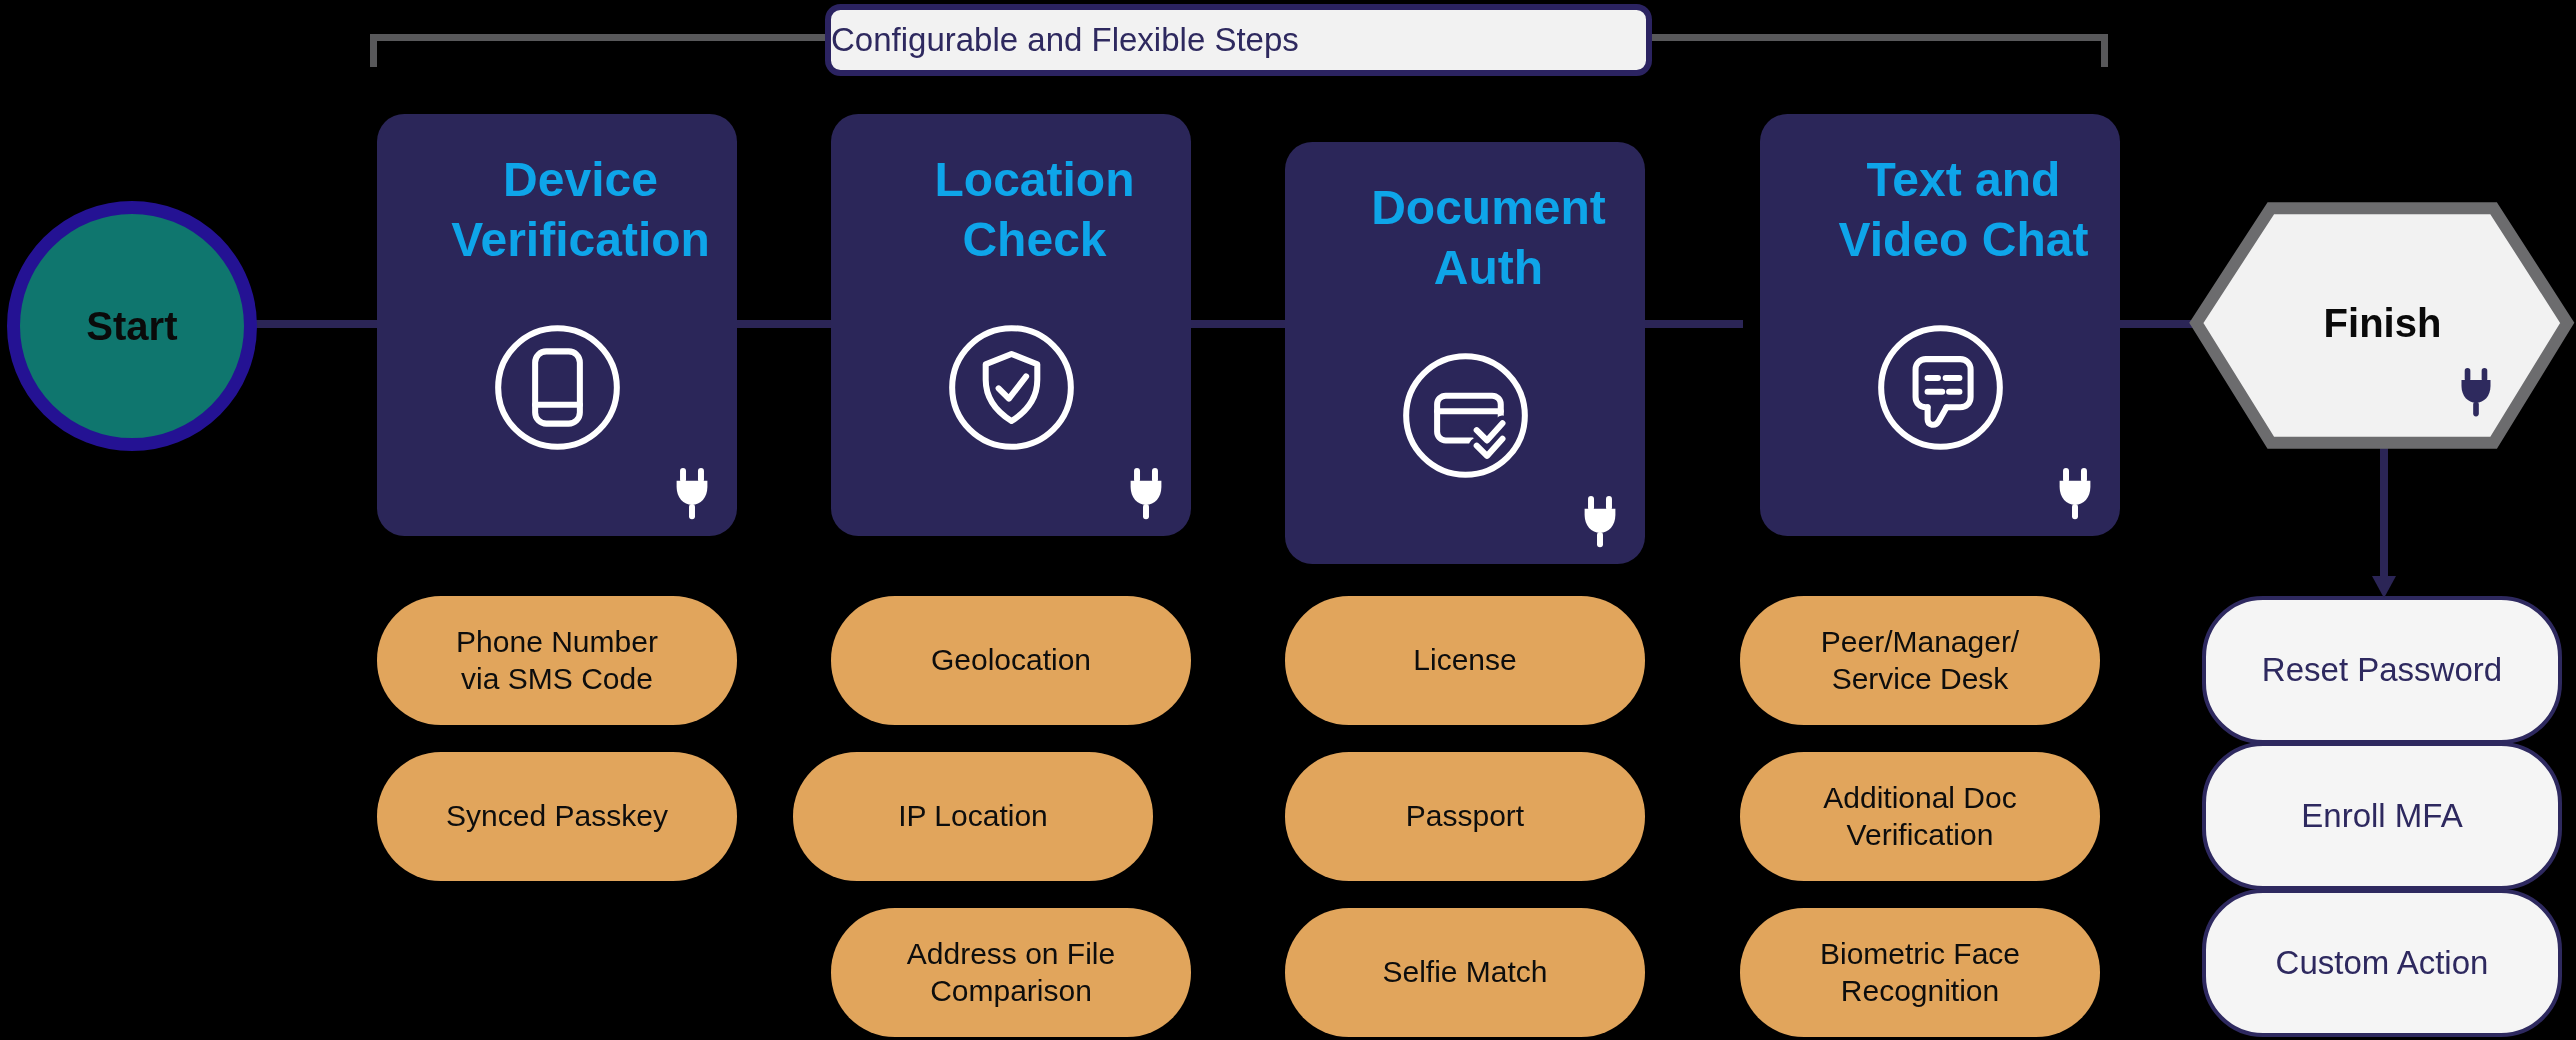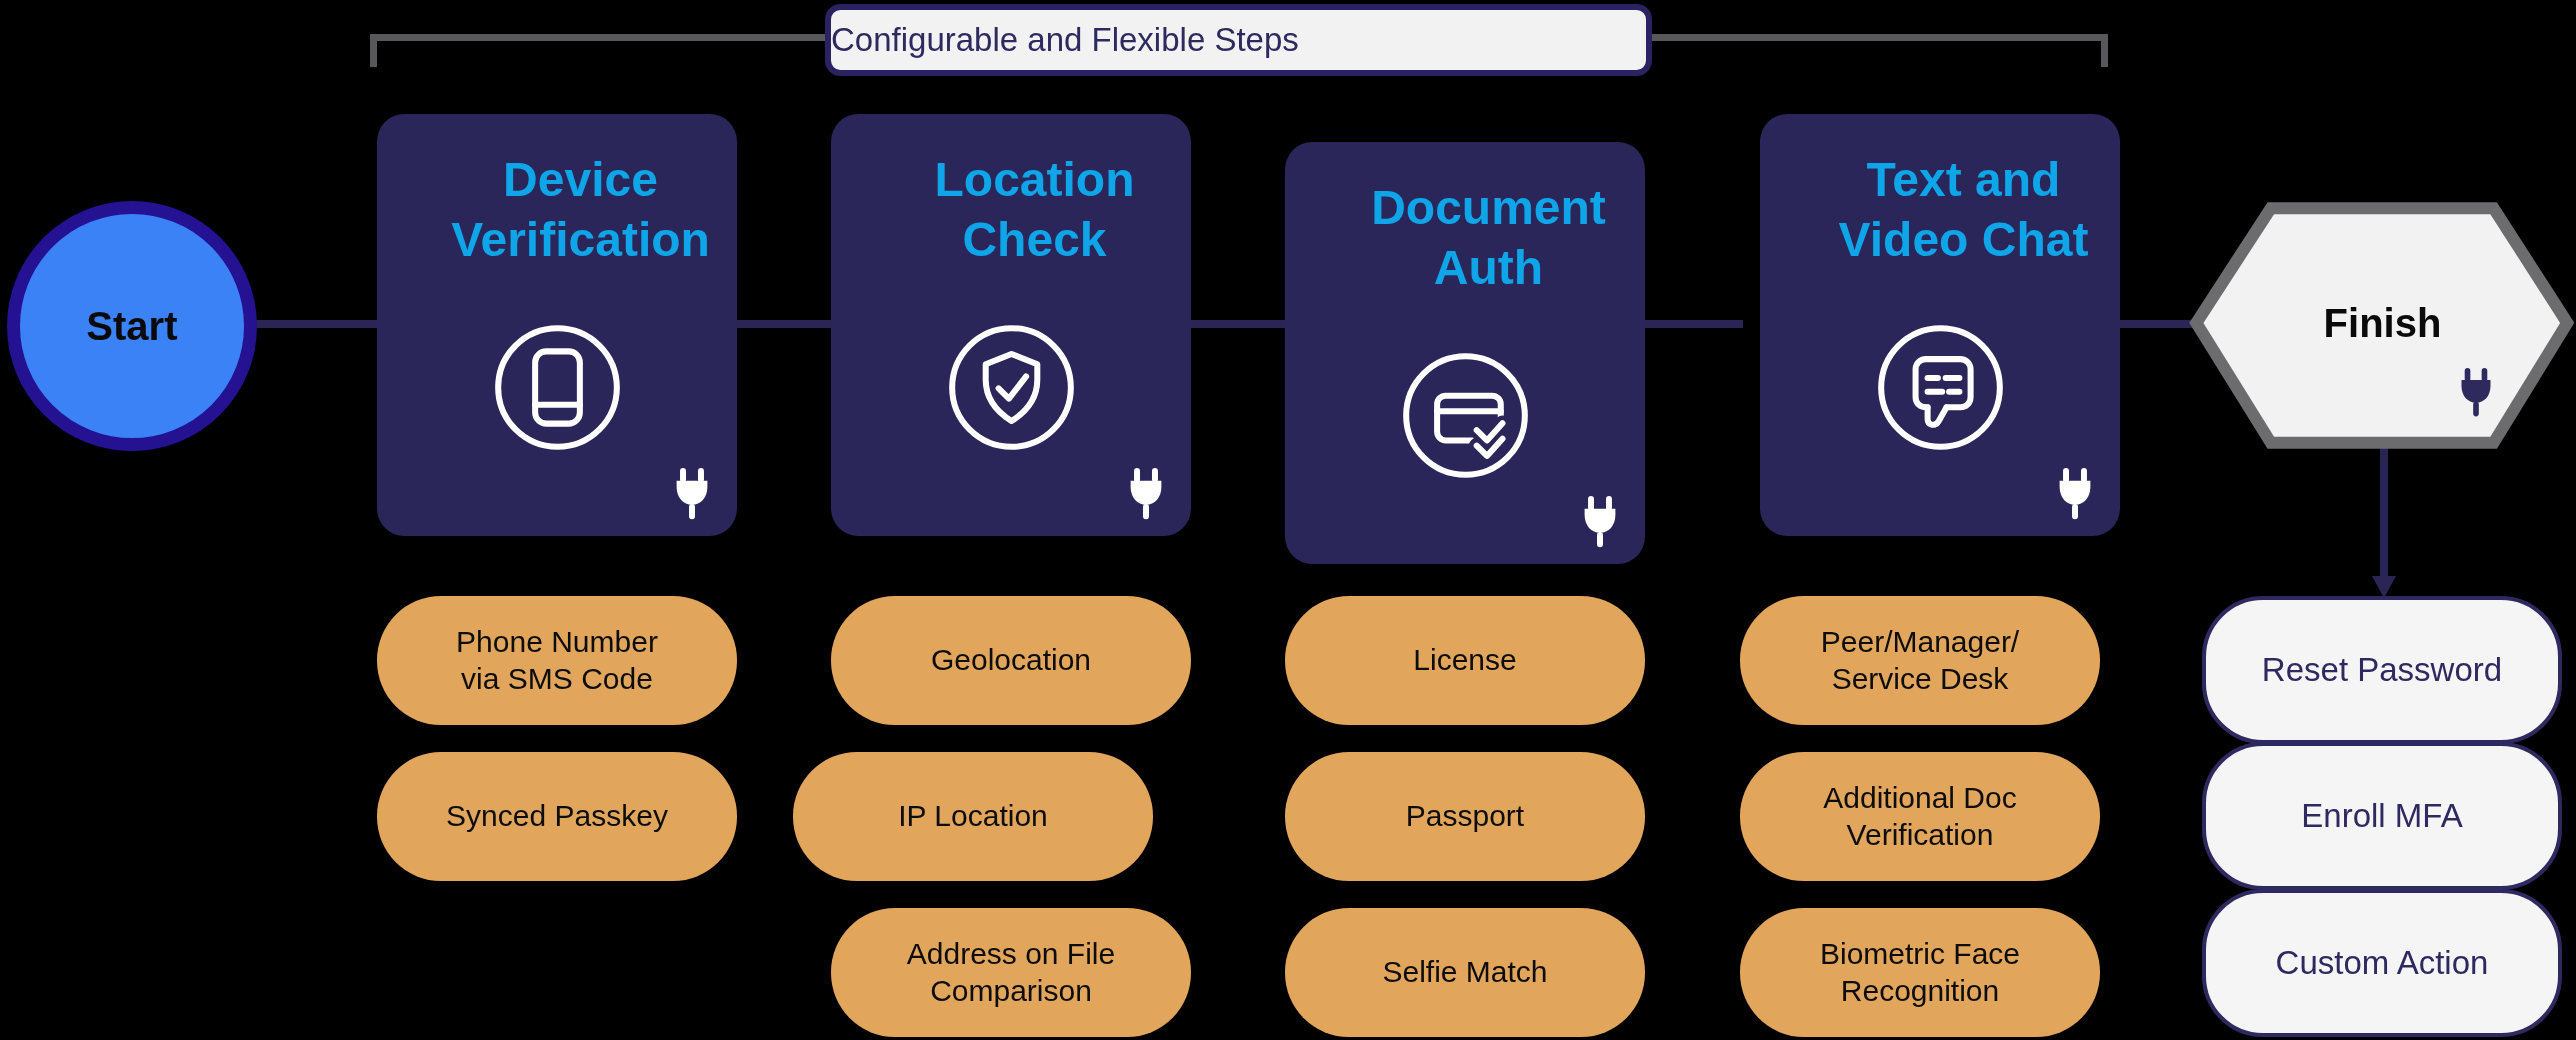--- a/index.html
+++ b/index.html
@@ -13,21 +13,21 @@
   
   .banner{
     left:825px;top:4.3px;width:827px;height:72px;background:#f2f2f2;
     border:6.9px solid #2b2361;border-radius:15.4px;box-sizing:border-box;
     display:flex;align-items:center;justify-content:flex-start;z-index:3;
   }
   .banner-text{font-size:33px;color:#2e295f;}
   
   .start-circle{
     left:6.9px;top:201px;width:250px;height:250px;border-radius:50%;
-    background:#3b82f6;border:13px solid #241293;box-sizing:border-box;
+    background:#0f766e;border:13px solid #241293;box-sizing:border-box;
     display:flex;align-items:center;justify-content:center;z-index:2;
   }
   .terminal-label{font-size:40px;font-weight:bold;color:#0a0a0a;}
   
   .connector-h{background:#2b2556;height:7.7px;top:320px;z-index:1;}
   
   .card{
     top:114px;width:360px;height:422px;background:#2b2659;border-radius:27.4px;z-index:2;
   }
   .card-title{

